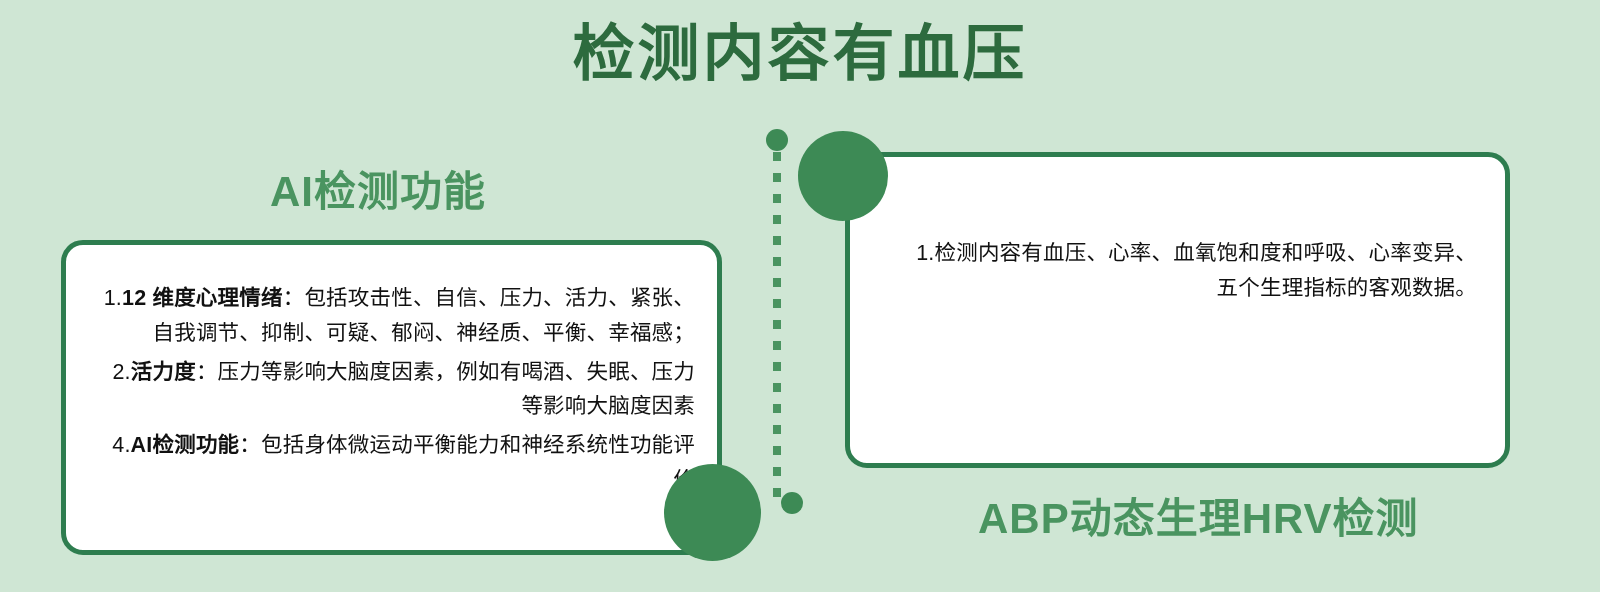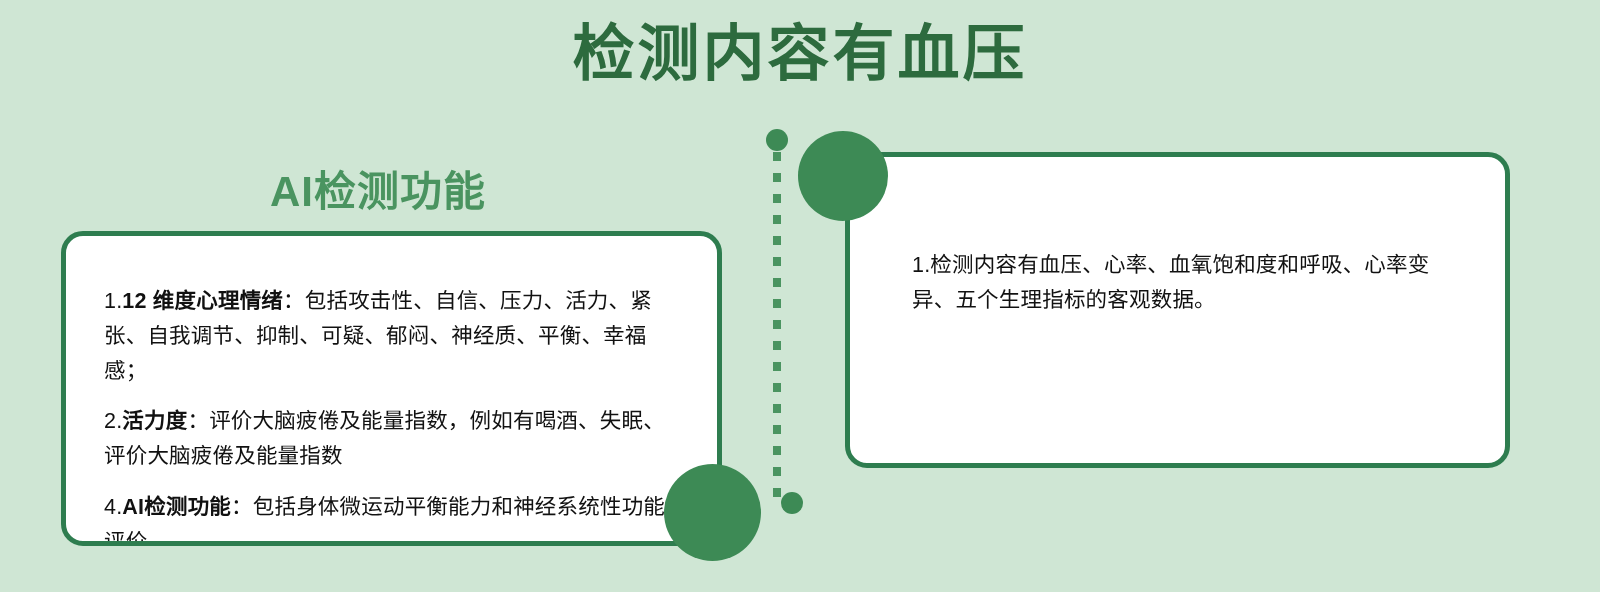--- a/index.html
+++ b/index.html
@@ -83,33 +83,33 @@
 
   
   .card {
     position: absolute;
     background: #ffffff;
     border: 5px solid #2e7d4f;
     border-radius: 22px;
     box-sizing: border-box;
     overflow: hidden;
   }
-  .card-left  { left: 61px;  top: 231px; width: 661px; height: 315px; }
+  .card-left  { left: 61px;  top: 240px; width: 661px; height: 315px; }
   .card-right { left: 845px; top: 152px; width: 665px; height: 316px; }
 
   .card-body {
     font-size: 21.5px;
     line-height: 1.62;
     color: #111111;
     letter-spacing: 0.2px;
   }
   .card-left .card-body  { padding: 32px 18px 0 22px; }
   .card-right .card-body { padding: 75px 24px 0 46px; }
 
-  .card-body p { margin: 16px; }
+  .card-body p { margin: 4px; text-align: right; }
   .card-body b { font-weight: bold; }
 
   
   .layer-circles { z-index: 5; }
   .layer-cards   { z-index: 3; }
   .layer-line    { z-index: 1; }
   .layer-text    { z-index: 6; }
 </style>
 </head>
 <body>
@@ -118,29 +118,30 @@
 
   <div class="main-title layer-text">检测内容有血压</div>
 
   <div class="dash-line layer-line"></div>
   <div class="dot dot-top layer-line"></div>
   <div class="dot dot-bottom layer-line"></div>
 
   <div class="card card-left layer-cards">
     <div class="card-body">
       <p><span>1.</span><b>12 维度心理情绪</b><span>：</span><span>包括攻击性、自信、压力、活力、紧张、自我调节、抑制、可疑、郁闷、神经质、平衡、幸福感；</span></p>
-      <p><span>2.</span><b>活力度</b><span>：</span><span>评价大脑疲倦及能量指数，例如有喝酒、失眠、评价大脑疲倦及能量指数</span></p>
+      <p><span>2.</span><b>活力度</b><span>：</span><span>压力等影响大脑度因素，例如有喝酒、失眠、压力等影响大脑度因素</span></p>
       <p><span>4.</span><b>AI检测功能</b><span>：</span><span>包括身体微运动平衡能力和神经系统性功能评价</span></p>
     </div>
   </div>
 
   <div class="card card-right layer-cards">
     <div class="card-body">
       <p><span>1.</span><span>检测内容有血压、心率、血氧饱和度和呼吸、心率变异、五个生理指标的客观数据。</span></p>
     </div>
   </div>
 
   <div class="big-circle circle-right layer-circles"></div>
   <div class="big-circle circle-left layer-circles"></div>
 
   <div class="section-heading heading-left layer-text">AI检测功能</div>
+  <div class="section-heading heading-right layer-text">ABP动态生理HRV检测</div>
 
 </div>
 
 </body></html>

